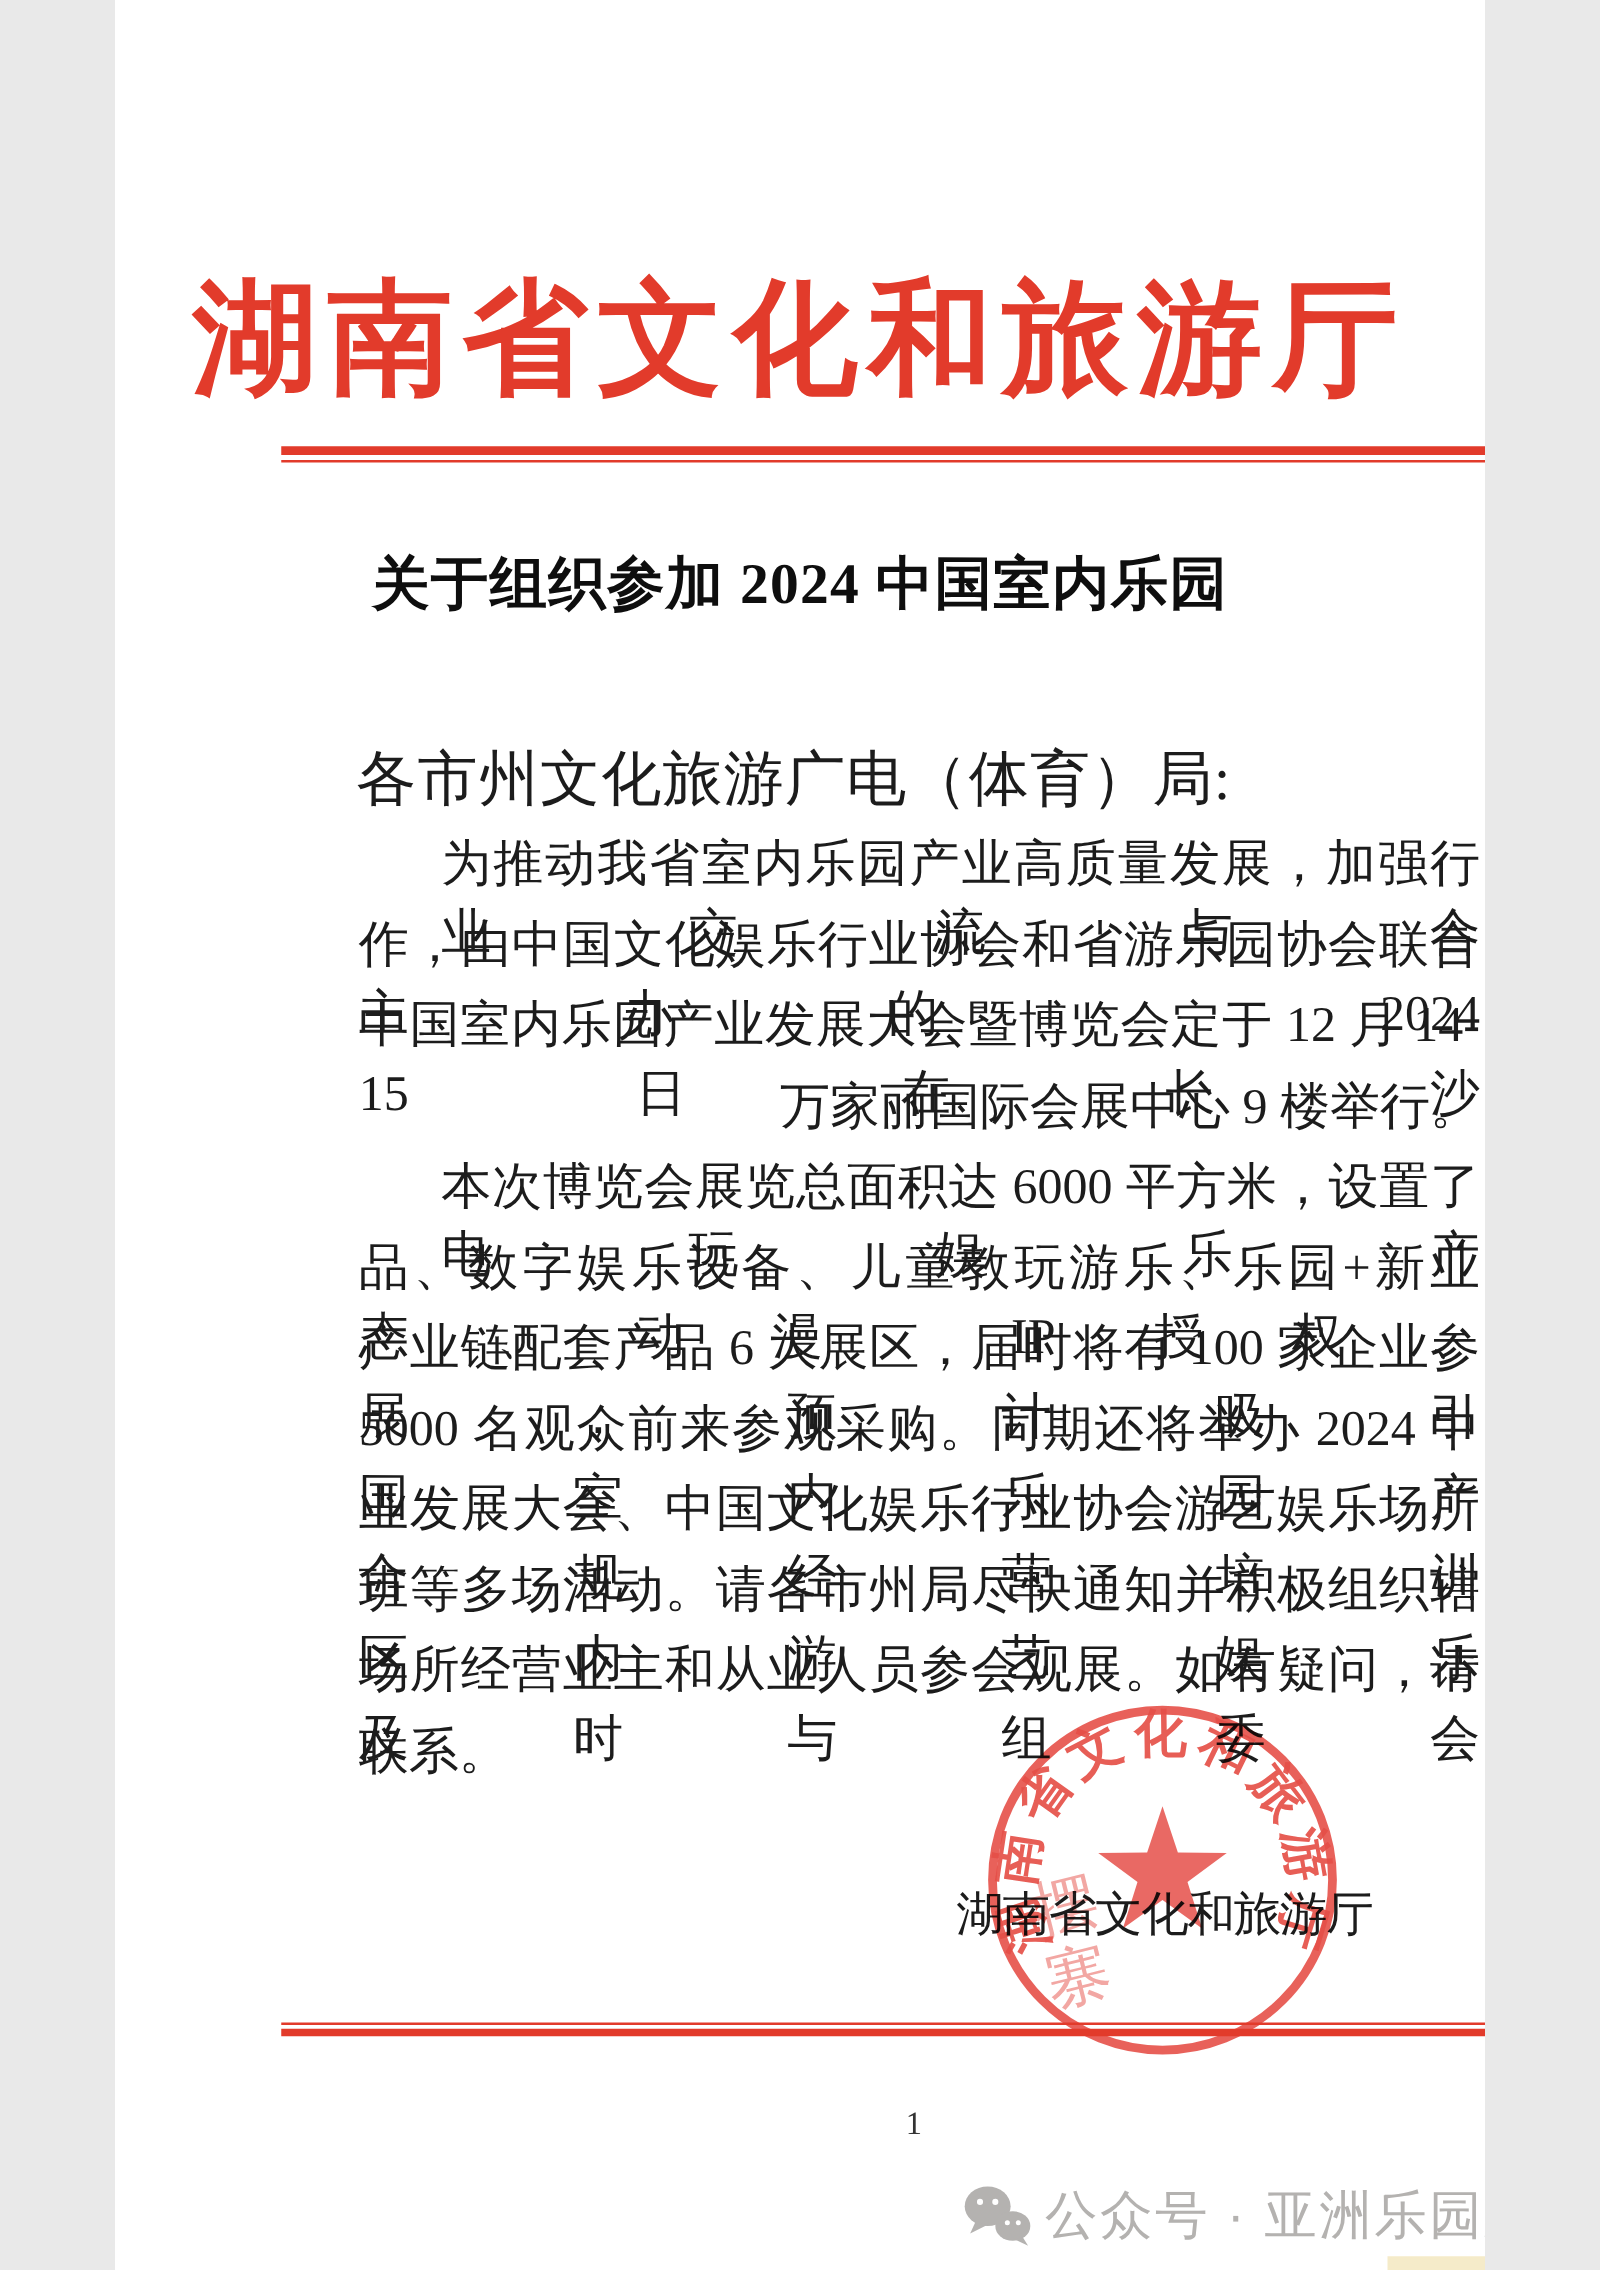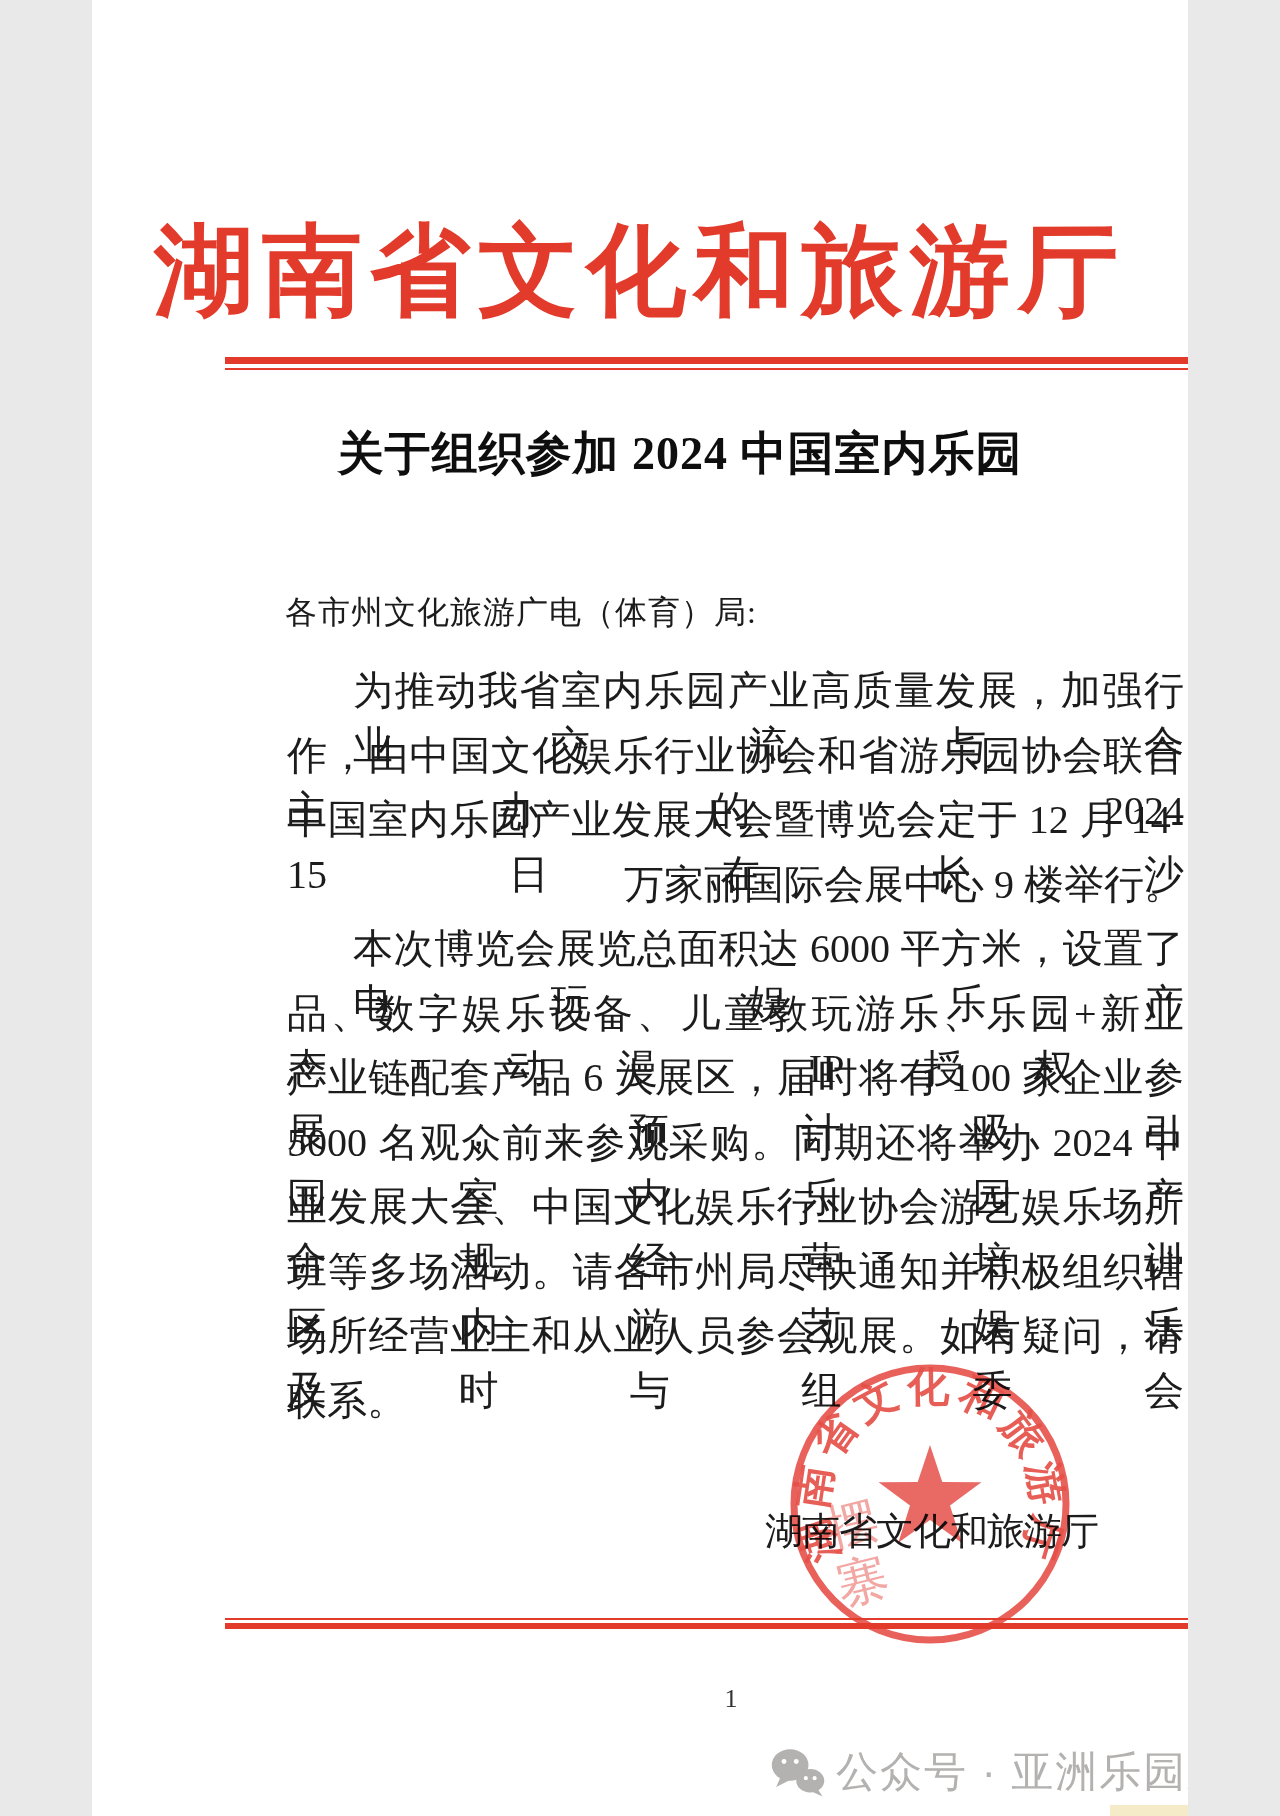--- a/index.html
+++ b/index.html
@@ -25,26 +25,26 @@
   .rule.top-thick{top:357px;height:7px;}
   .rule.top-thin{top:368px;height:2px;}
   .rule.bot-thin{top:1618px;height:2px;}
   .rule.bot-thick{top:1623px;height:6px;}
   
   .doc-title{
     position:absolute;left:0;width:100%;text-align:center;
     font-size:46px;font-weight:bold;color:#0e0e0e;
     letter-spacing:1px;white-space:nowrap;
   }
-  .doc-title.l1{top:423px;padding-left:40px;}
+  .doc-title.l1{top:436px;}
   .doc-title.l2{top:486px;}
   
   .salutation{
     position:absolute;left:193px;top:591px;
-    font-size:32px;letter-spacing:1px;white-space:nowrap;
+    font-size:48px;letter-spacing:1px;white-space:nowrap;
   }
   .body-line{
     position:absolute;left:195px;width:897px;
     font-size:40px;letter-spacing:0px;
     white-space:nowrap;
   }
   .body-line.full{white-space:normal;text-align:justify;text-align-last:justify;}
   .body-line.indent{padding-left:66px;width:831px;}
   .contact-line{
     position:absolute;left:259px;top:1441px;

